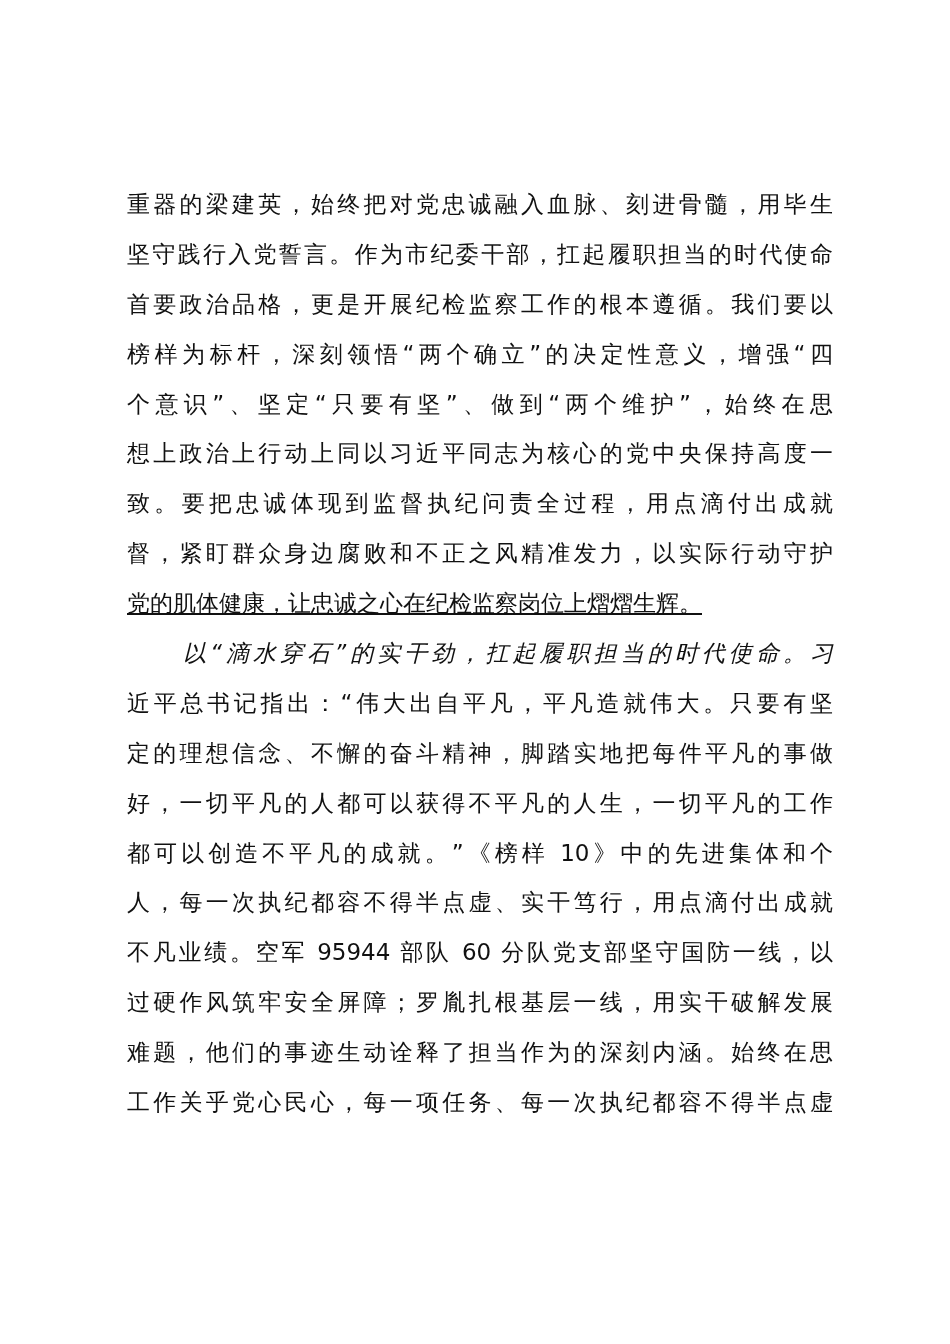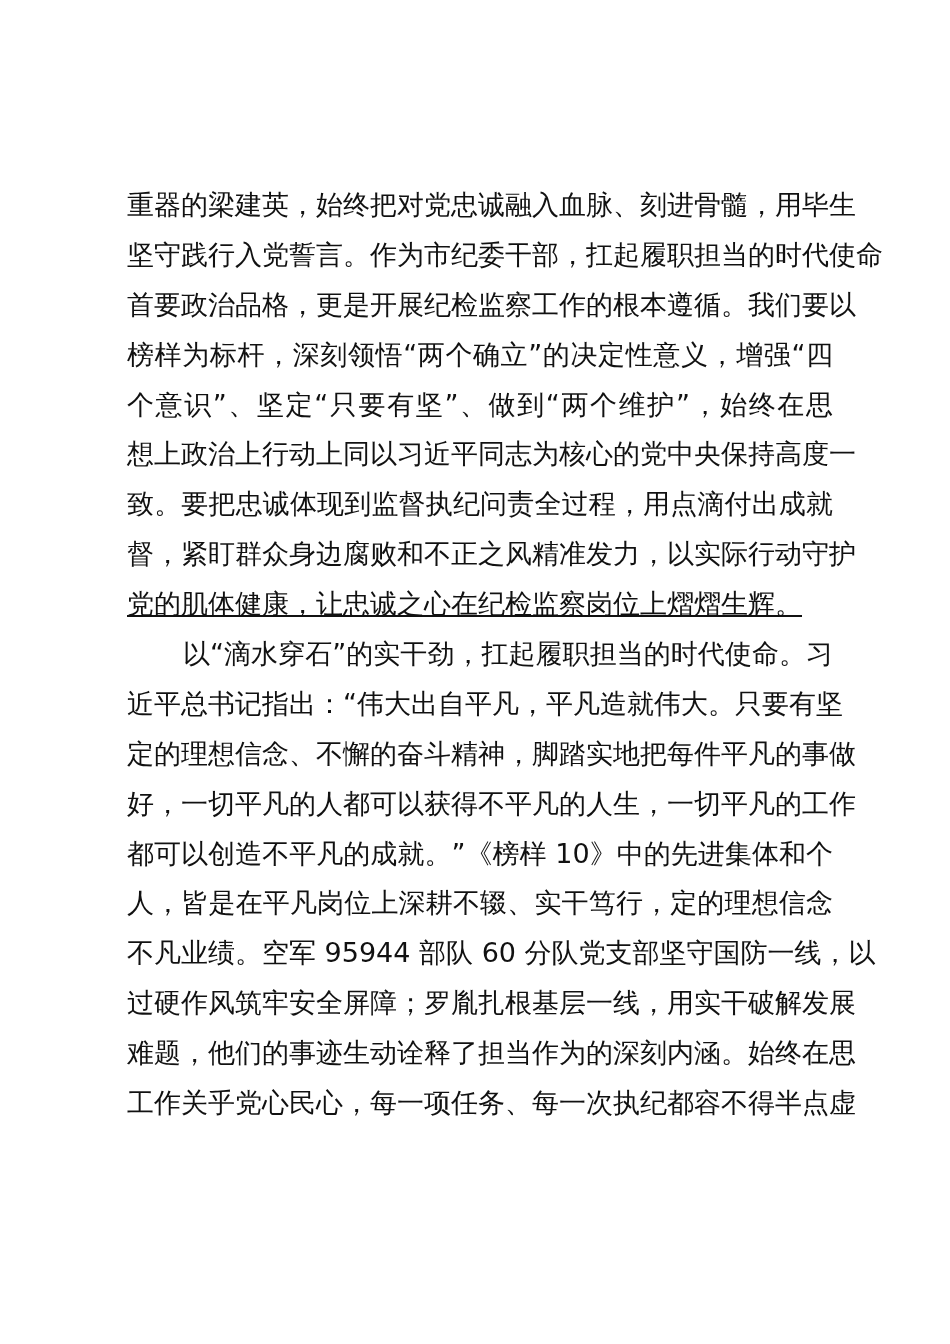--- a/index.html
+++ b/index.html
@@ -1,25 +1,25 @@
 <!DOCTYPE html>
 <html><head>
 <meta charset="utf-8">
 <style>
   html, body { margin: 0; padding: 0; background: #ffffff; }
   body { width: 950px; height: 1344px; position: relative; overflow: hidden; }
   .page { position: absolute; left: 0; top: 0; width: 950px; height: 1344px; background: #ffffff; }
   .content {
     position: absolute; left: 127px; top: 180px; width: 706px;
     font-family: "DejaVu Sans", "Liberation Sans", sans-serif;
-    font-size: 27px; line-height: 49.9px; color: #111111;
+    font-size: 23px; line-height: 49.9px; color: #111111;
   }
   .line { white-space: nowrap; height: 49.9px; text-align: justify; text-align-last: justify; letter-spacing: 0; }
   .line.last { text-align-last: left; text-decoration: underline; }
-  .line.indent { padding-left: 56px; }
+  .line.indent { padding-left: 56px; font-style: italic; }
 </style>
 </head>
 <body>
 
 <div class="page">
   <div class="content">
     <div>
       <div class="line">重器的梁建英，始终把对党忠诚融入血脉、刻进骨髓，用毕生</div>
       <div class="line">坚守践行入党誓言。作为市纪委干部，扛起履职担当的时代使命</div>
       <div class="line">首要政治品格，更是开展纪检监察工作的根本遵循。我们要以</div>
@@ -29,20 +29,20 @@
       <div class="line">致。要把忠诚体现到监督执纪问责全过程，用点滴付出成就</div>
       <div class="line">督，紧盯群众身边腐败和不正之风精准发力，以实际行动守护</div>
       <div class="line last">党的肌体健康，让忠诚之心在纪检监察岗位上熠熠生辉。</div>
     </div>
     <div>
       <div class="line indent">以“滴水穿石”的实干劲，扛起履职担当的时代使命。习</div>
       <div class="line">近平总书记指出：“伟大出自平凡，平凡造就伟大。只要有坚</div>
       <div class="line">定的理想信念、不懈的奋斗精神，脚踏实地把每件平凡的事做</div>
       <div class="line">好，一切平凡的人都可以获得不平凡的人生，一切平凡的工作</div>
       <div class="line">都可以创造不平凡的成就。”《榜样 10》中的先进集体和个</div>
-      <div class="line">人，皆是在平凡岗位上深耕不辍、实干笃行，定的理想信念</div>
+      <div class="line">人，每一次执纪都容不得半点虚、实干笃行，用点滴付出成就</div>
       <div class="line">不凡业绩。空军 95944 部队 60 分队党支部坚守国防一线，以</div>
       <div class="line">过硬作风筑牢安全屏障；罗胤扎根基层一线，用实干破解发展</div>
       <div class="line">难题，他们的事迹生动诠释了担当作为的深刻内涵。始终在思</div>
       <div class="line">工作关乎党心民心，每一项任务、每一次执纪都容不得半点虚</div>
     </div>
   </div>
 </div>
 
 </body></html>

